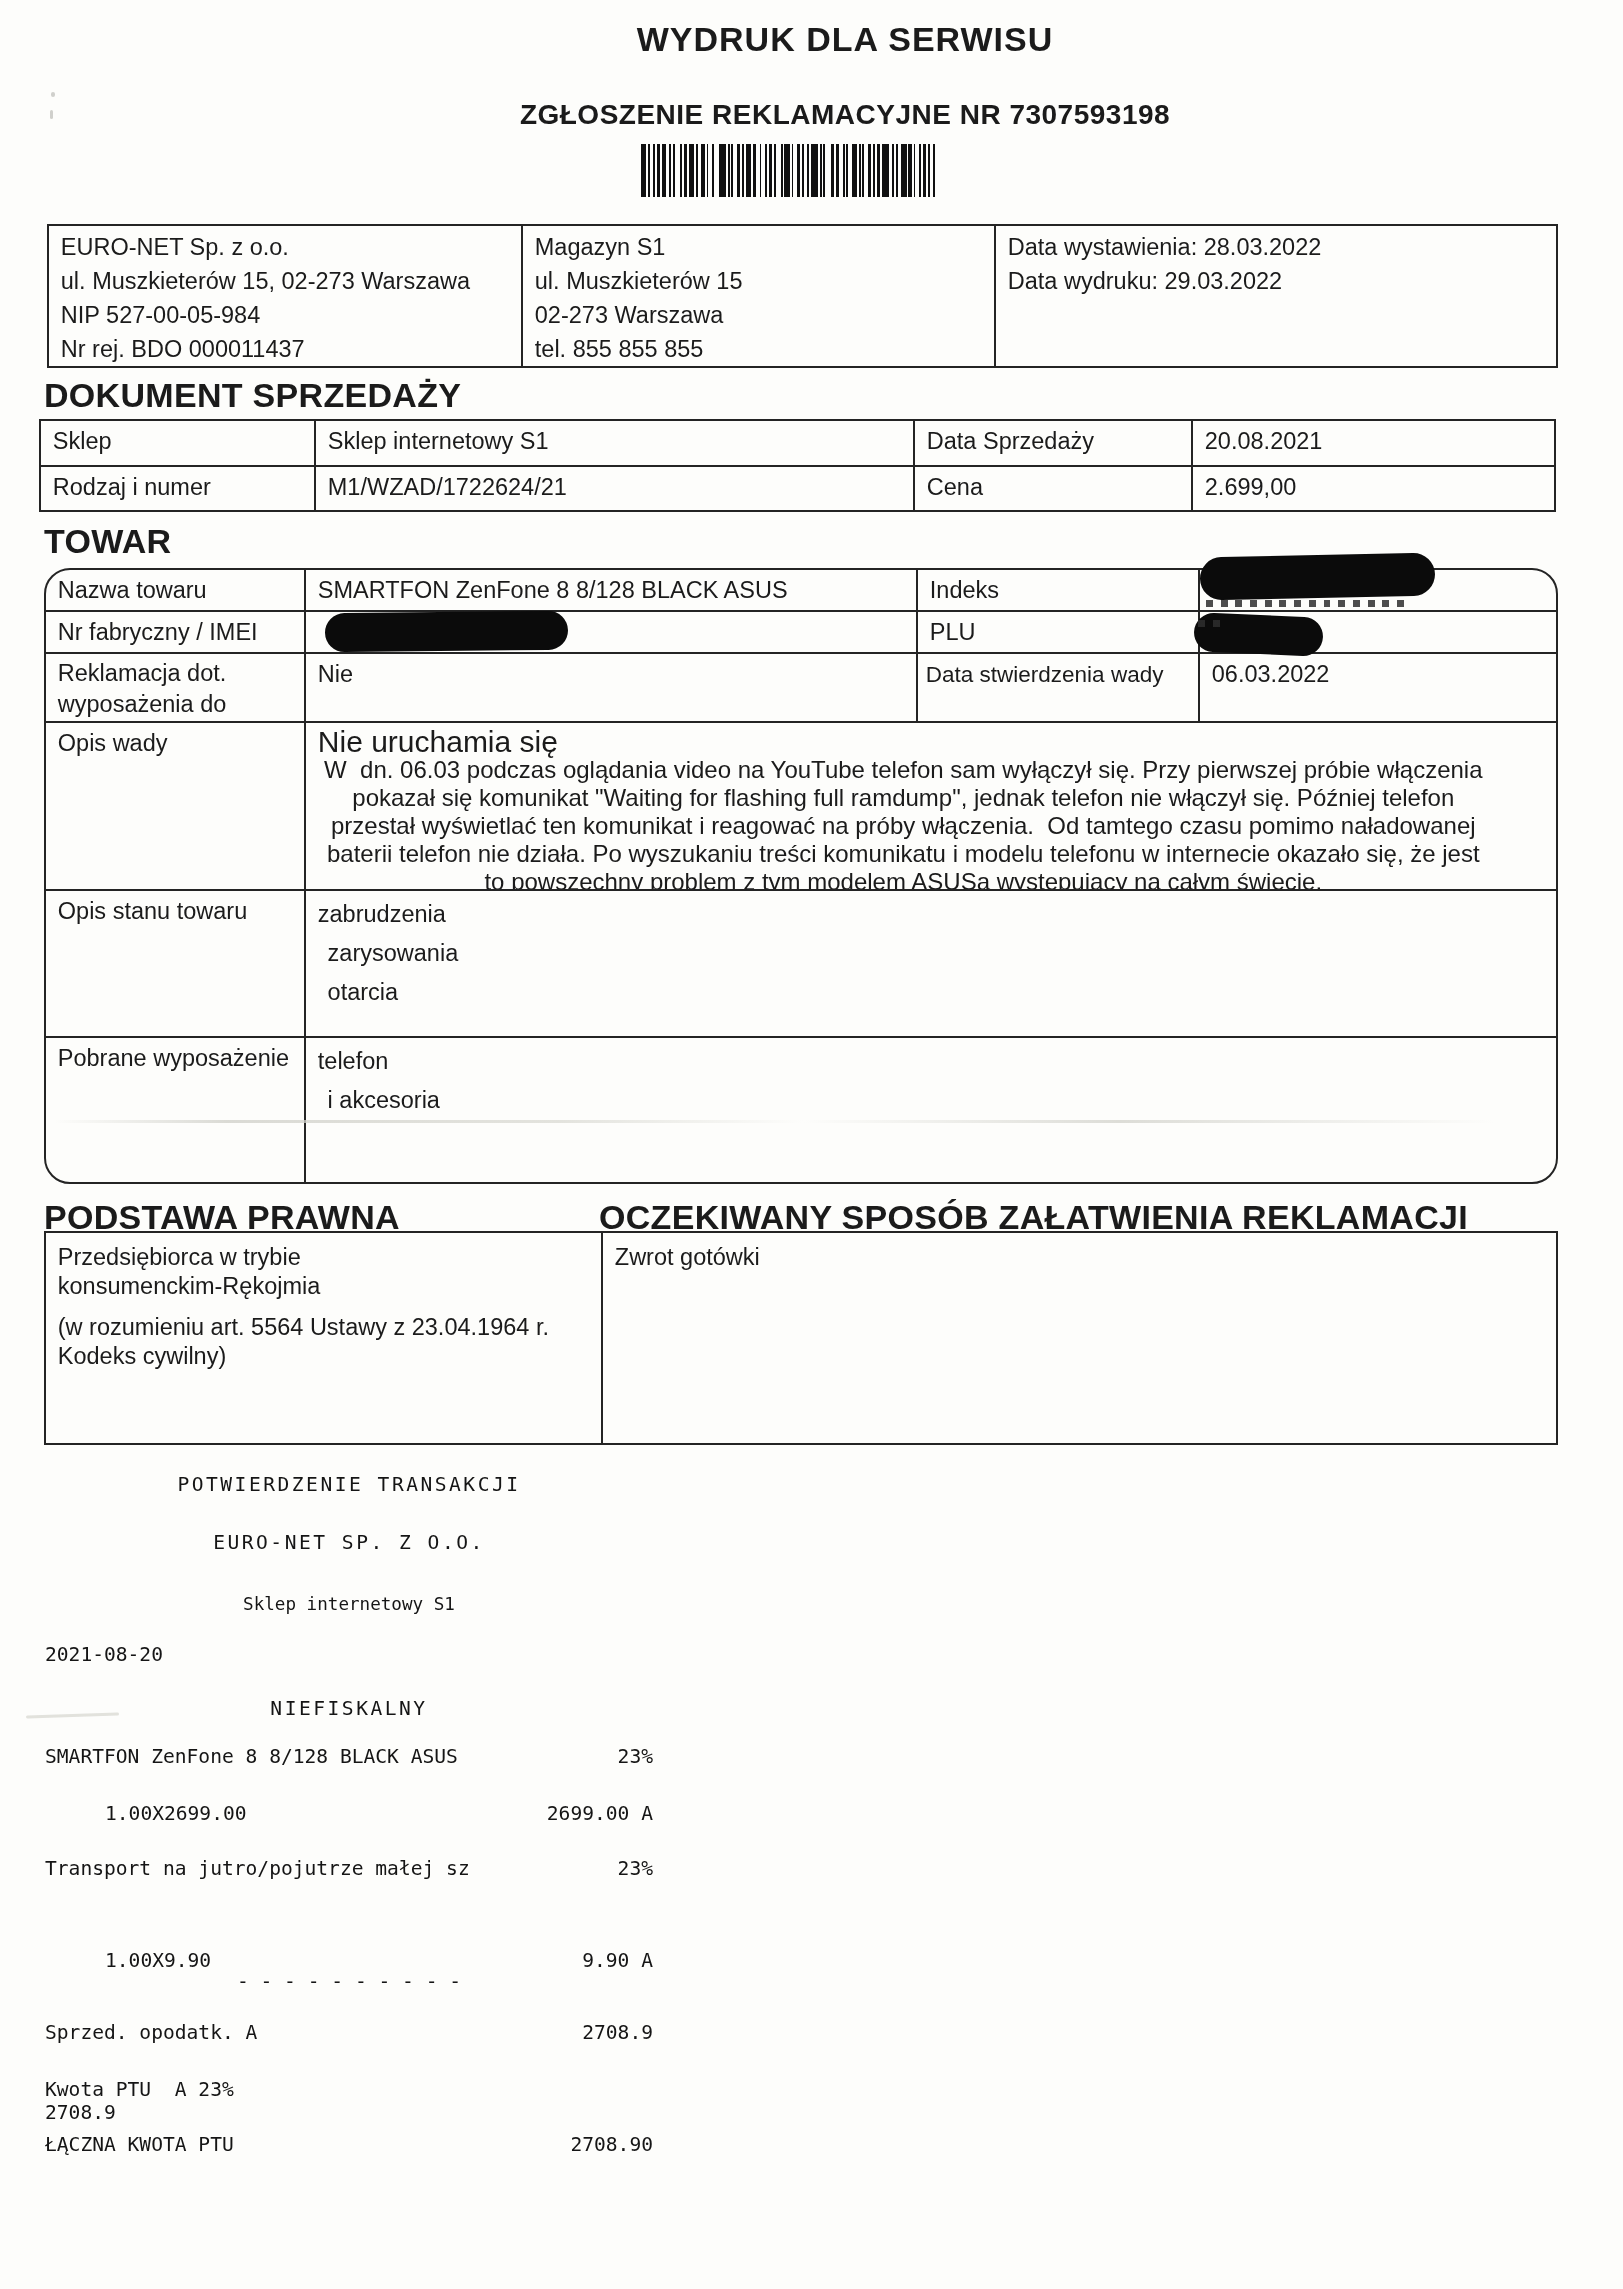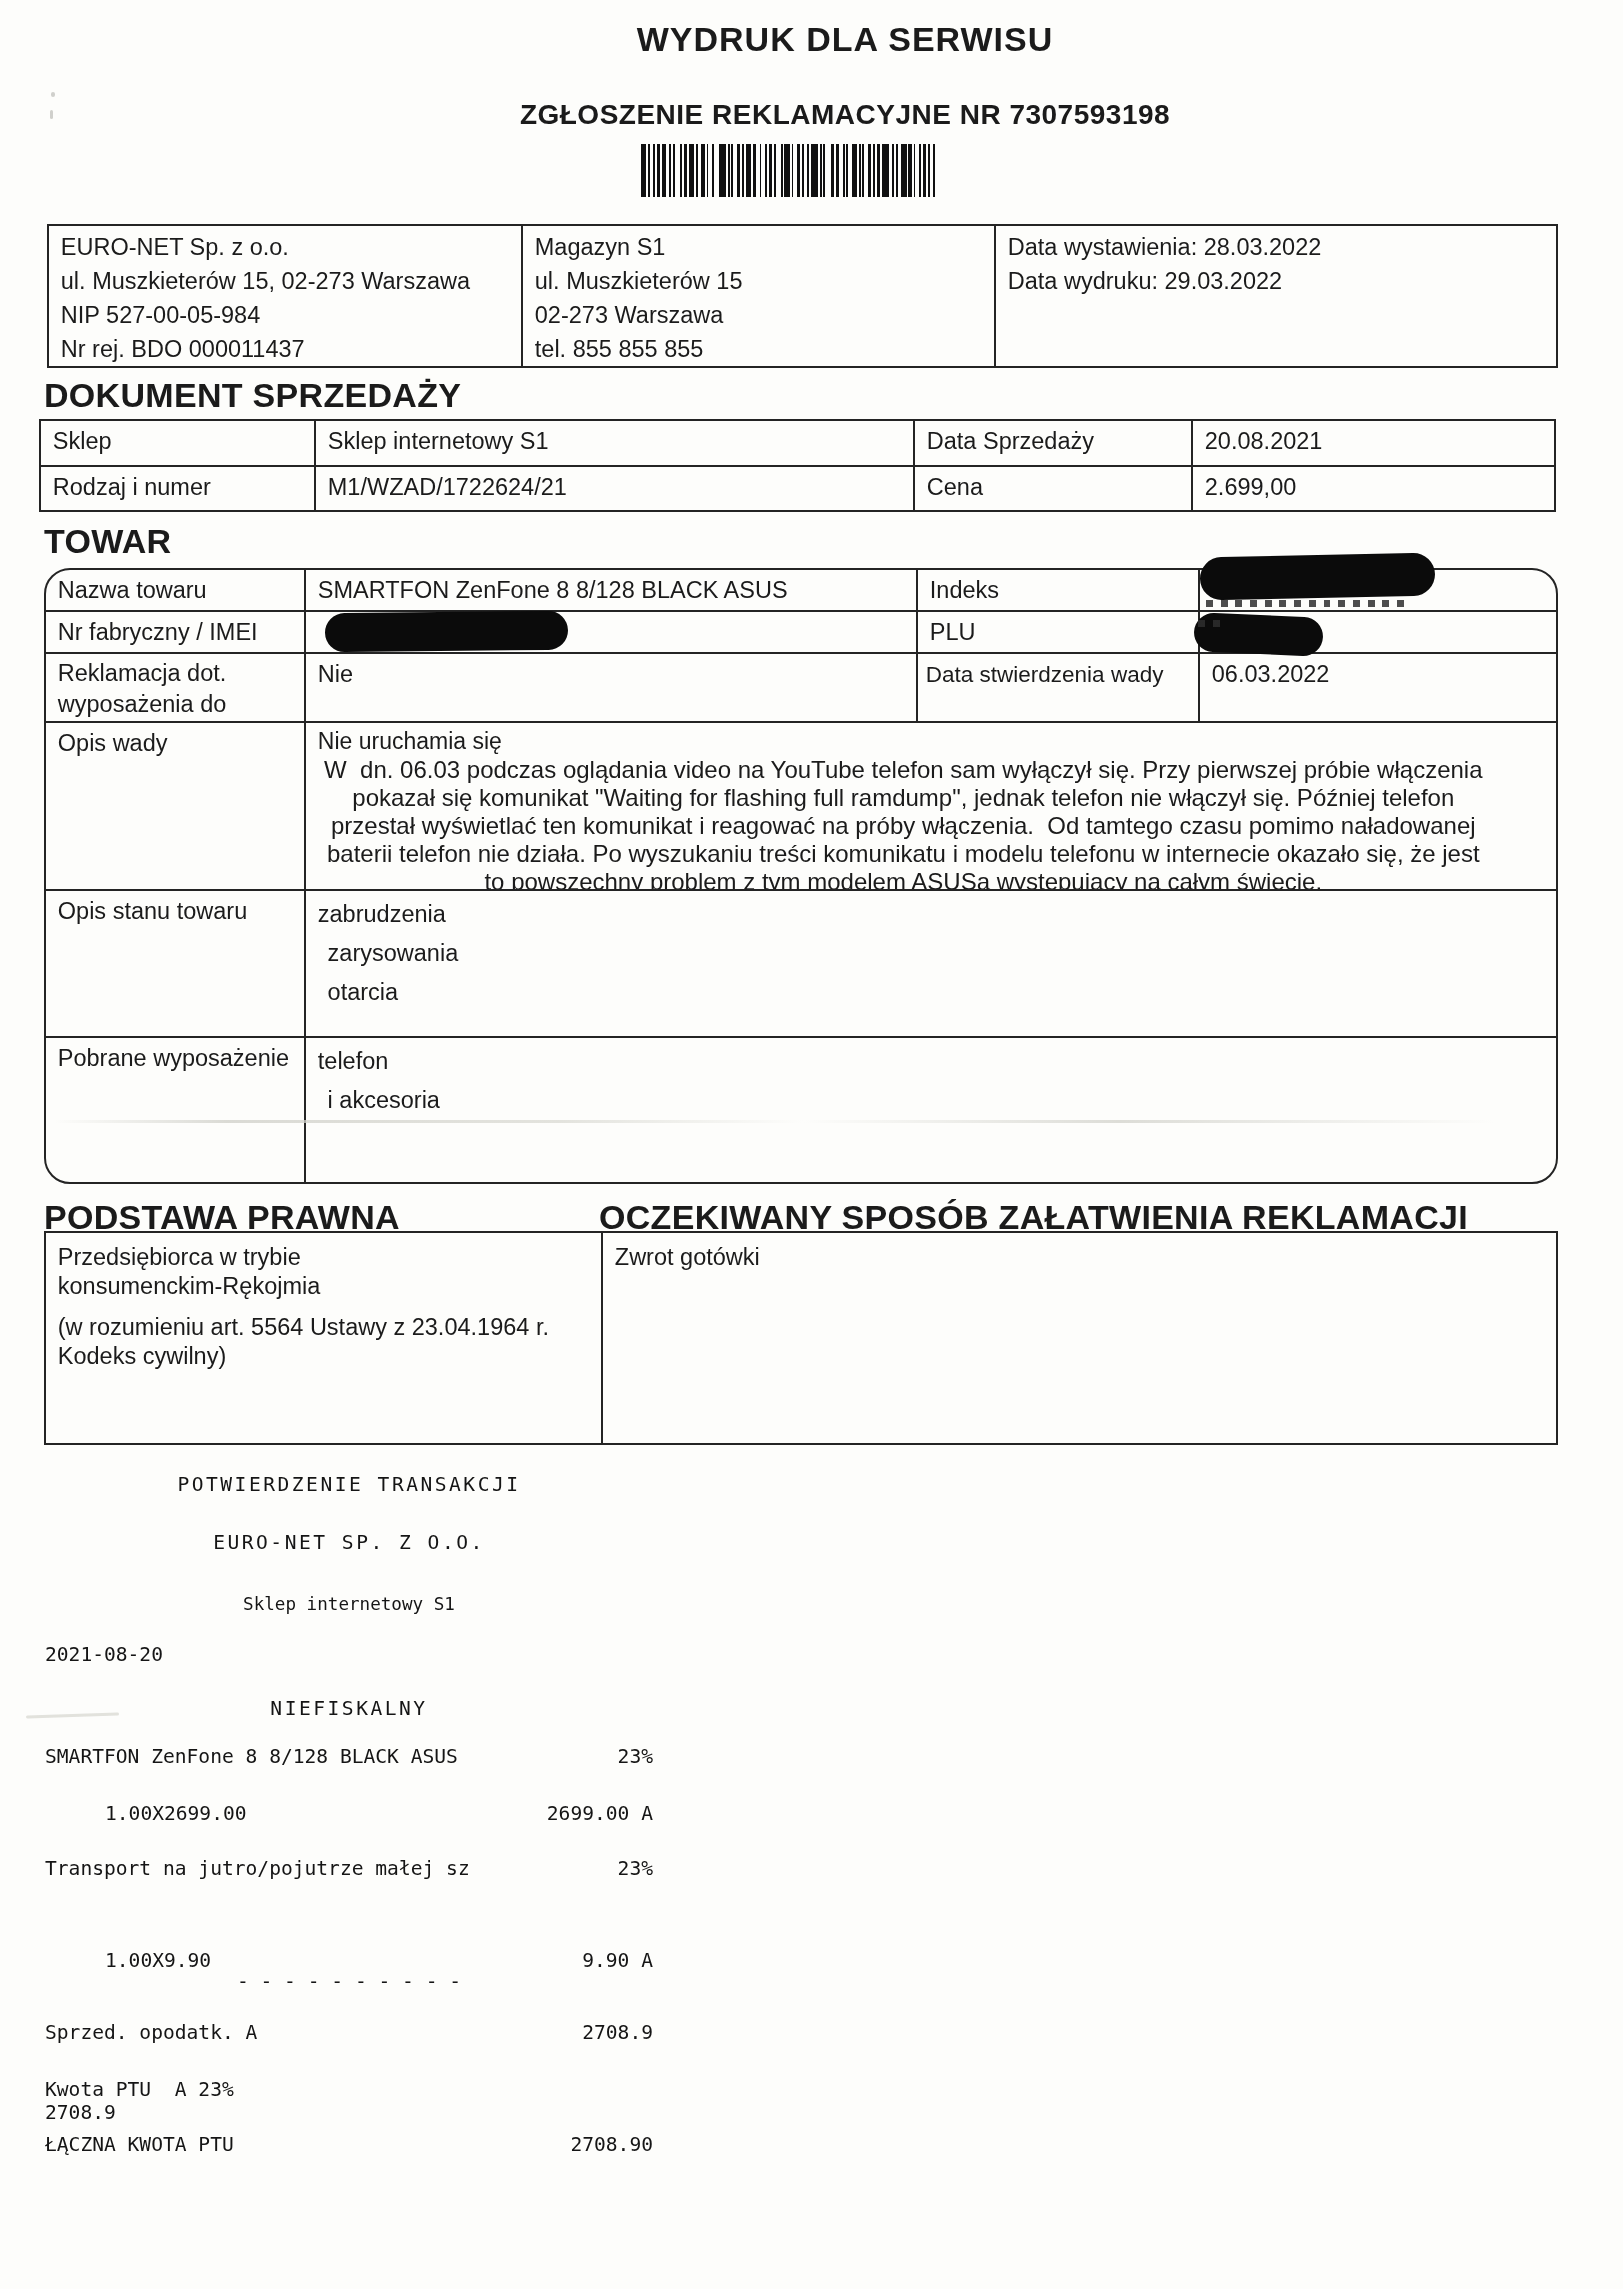--- a/index.html
+++ b/index.html
@@ -107,21 +107,21 @@
     <div class="c bl bt">PLU</div>
     <div class="c bl bt"></div>
 
     <div class="c bt" style="line-height:31px;">Reklamacja dot. wyposażenia do towaru</div>
     <div class="c bl bt">Nie</div>
     <div class="c bl bt tight">Data stwierdzenia wady</div>
     <div class="c bl bt">06.03.2022</div>
 
     <div class="c bt">Opis wady</div>
     <div class="c bl bt span-val">
-      <div style="line-height:29px;font-size:23px;">Nie uruchamia się</div>
+      <div style="line-height:29px;font-size:30px;">Nie uruchamia się</div>
       <div class="defect-par">W  dn. 06.03 podczas oglądania video na YouTube telefon sam wyłączył się. Przy pierwszej próbie włączenia pokazał się komunikat "Waiting for flashing full ramdump", jednak telefon nie włączył się. Później telefon przestał wyświetlać ten komunikat i reagować na próby włączenia.  Od tamtego czasu pomimo naładowanej baterii telefon nie działa. Po wyszukaniu treści komunikatu i modelu telefonu w internecie okazało się, że jest to powszechny problem z tym modelem ASUSa występujący na całym świecie.</div>
     </div>
 
     <div class="c bt">Opis stanu towaru</div>
     <div class="c bl bt span-val item-list">
       <div>zabrudzenia</div>
       <div class="indent">zarysowania</div>
       <div class="indent">otarcia</div>
     </div>
 

